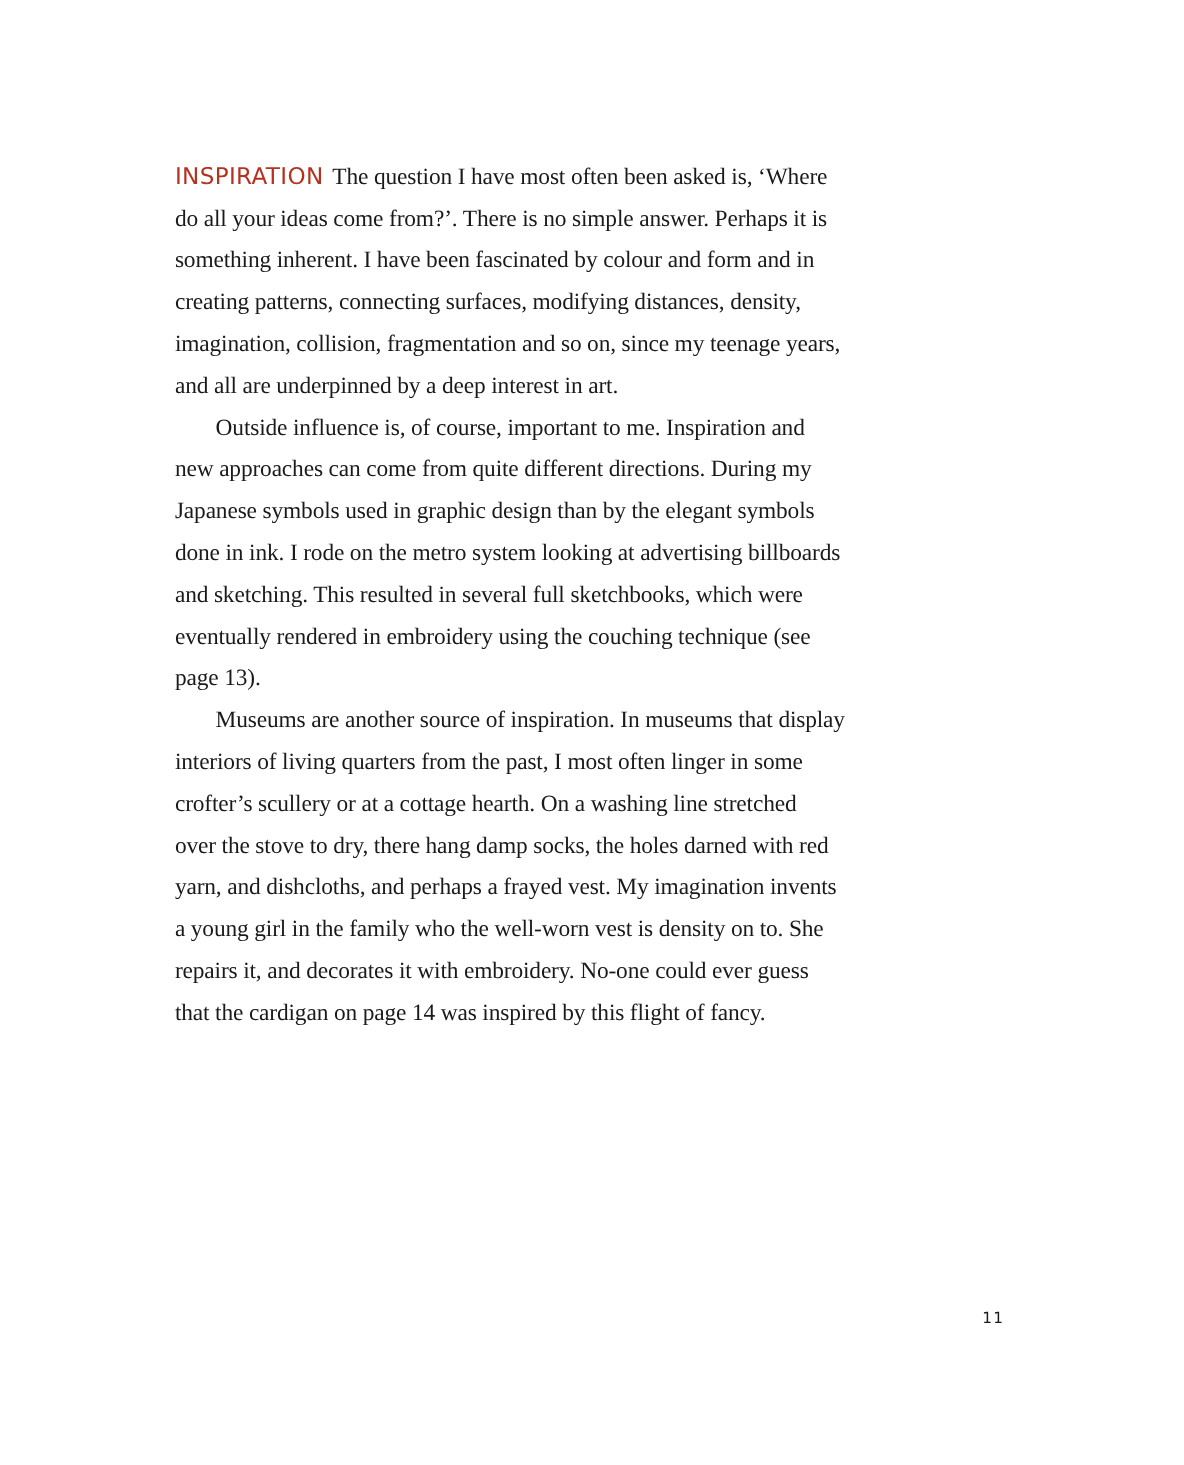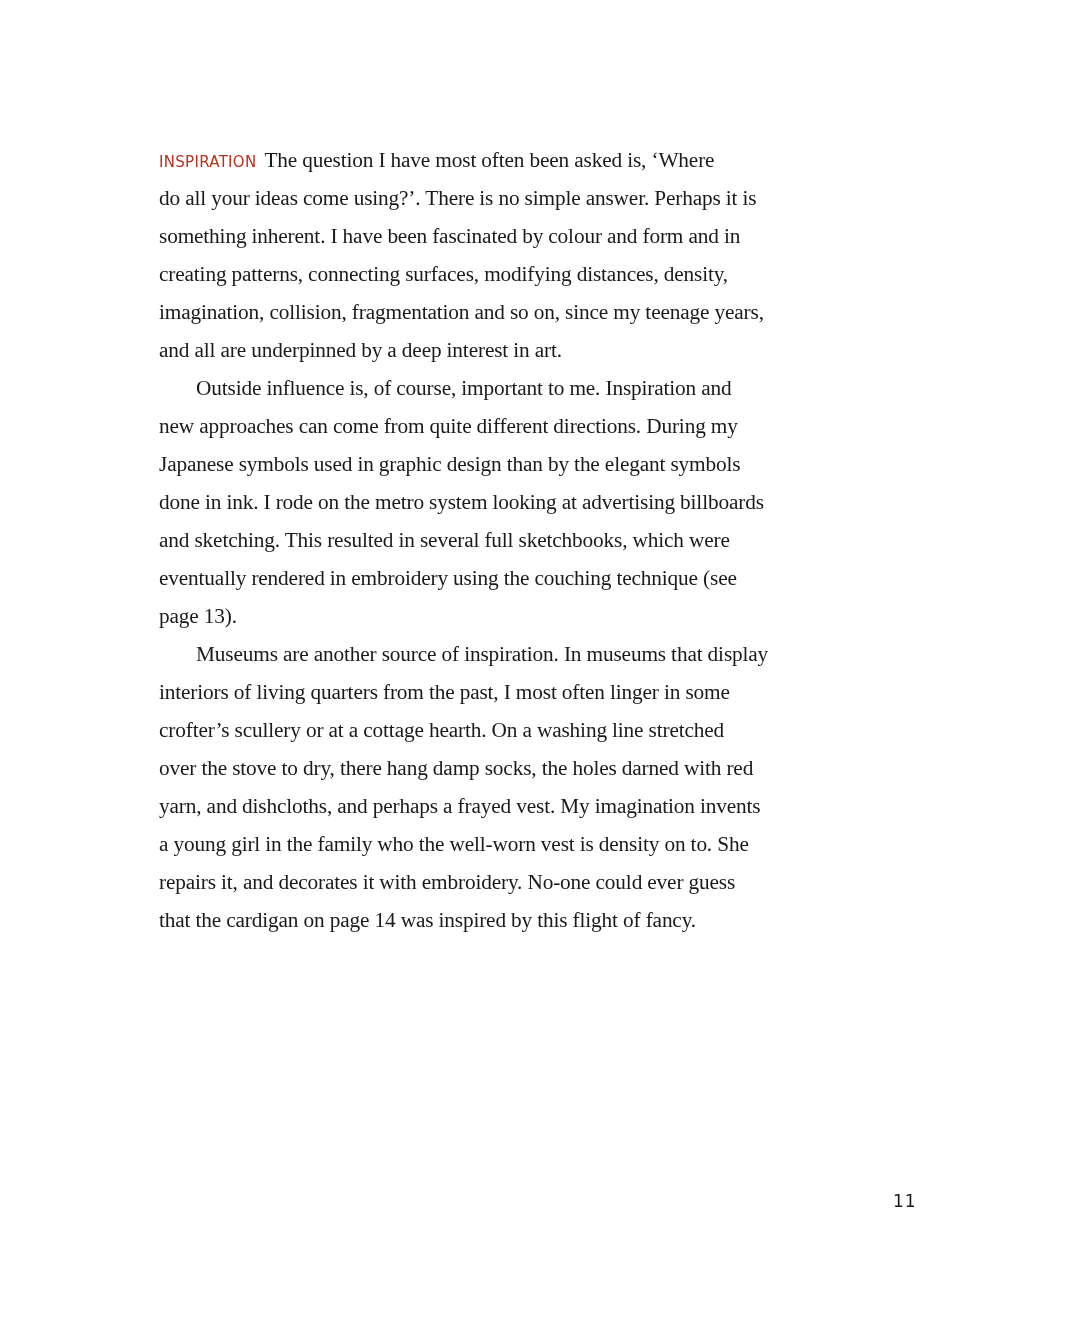--- a/index.html
+++ b/index.html
@@ -35,44 +35,44 @@
     .line {
       display: block;
       white-space: nowrap;
       height: 38px;
     }
     .indent {
       padding-left: 37px;
     }
     .heading {
       font-family: "DejaVu Sans", "Liberation Sans", sans-serif;
-      font-size: 15px;
+      font-size: 21px;
       color: #b5321f;
       letter-spacing: 0.3px;
       margin-right: 8px;
     }
     .page-number {
       position: absolute;
       left: 893px;
       top: 1191px;
       font-family: "DejaVu Sans", "Liberation Sans", sans-serif;
-      font-size: 17px;
+      font-size: 14px;
       color: #1a1a1a;
       letter-spacing: 1px;
     }
   </style>
 </head>
 <body>
 
 <div class="page">
   <div class="text-block">
 
     <div>
       <span class="line"><span class="heading" style="color: rgb(181, 50, 31);">INSPIRATION</span><span>The question I have most often been asked is, ‘Where</span></span>
-      <span class="line">do all your ideas come using?’. There is no simple answer. Perhaps it is</span>
+      <span class="line">do all your ideas come from?’. There is no simple answer. Perhaps it is</span>
       <span class="line">something inherent. I have been fascinated by colour and form and in</span>
       <span class="line">creating patterns, connecting surfaces, modifying distances, density,</span>
       <span class="line">imagination, collision, fragmentation and so on, since my teenage years,</span>
       <span class="line">and all are underpinned by a deep interest in art.</span>
     </div>
 
     <div>
       <span class="line indent">Outside influence is, of course, important to me. Inspiration and</span>
       <span class="line">new approaches can come from quite different directions. During my</span>
       <span class="line">Japanese symbols used in graphic design than by the elegant symbols</span>

